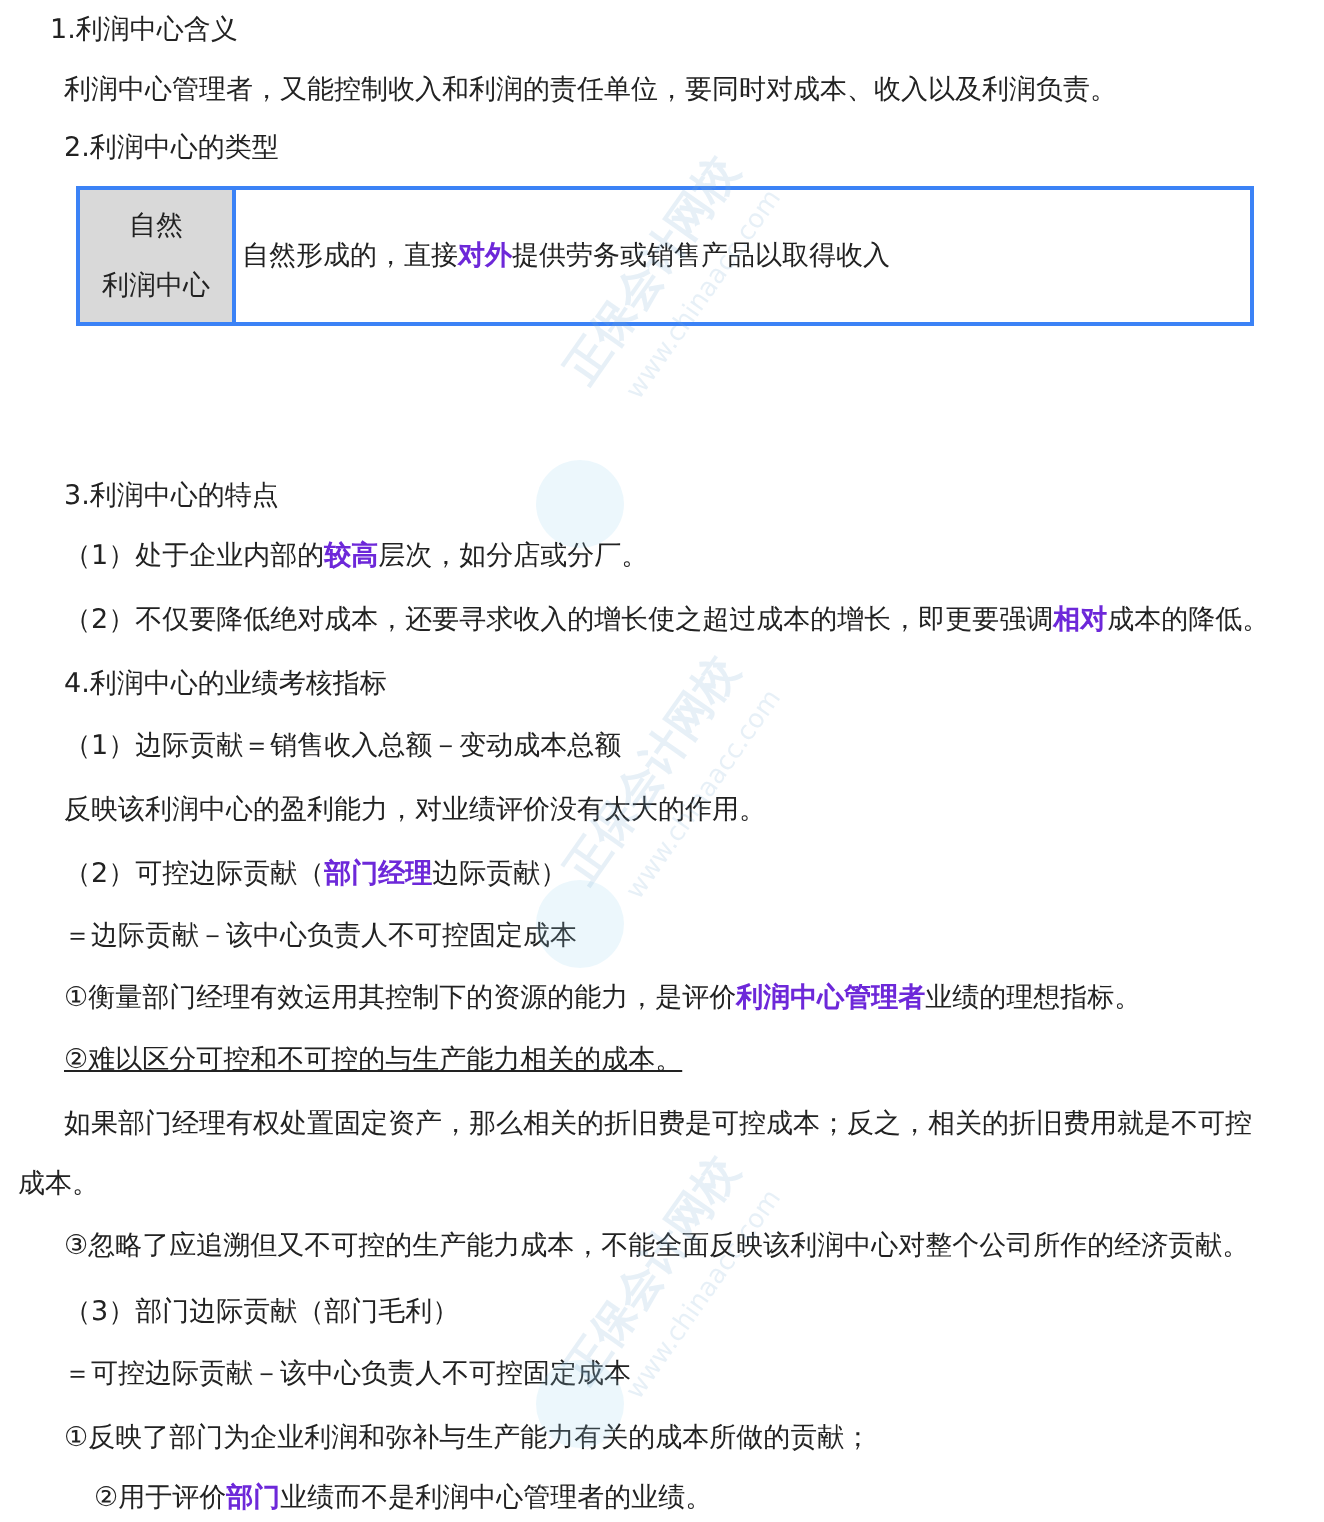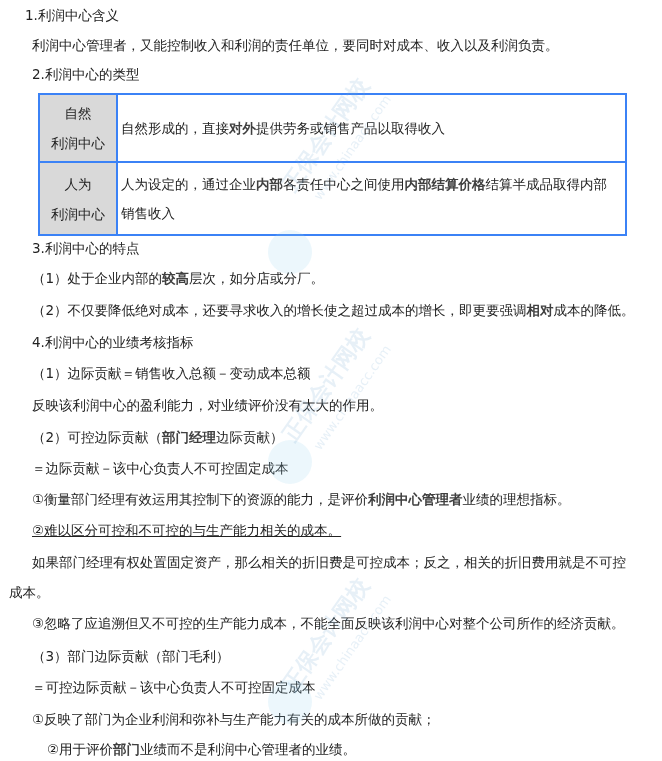--- a/index.html
+++ b/index.html
@@ -5,21 +5,21 @@
   html, body { margin: 0; padding: 0; background: #ffffff; }
   body {
     width: 662px; height: 761px; position: relative; overflow: hidden;
     font-family: "DejaVu Sans", "Liberation Sans", sans-serif;
     font-size: 13.5px; color: #222222;
   }
   .line {
     position: absolute; white-space: nowrap; line-height: 18px;
     letter-spacing: 0px;
   }
-  .hl { color: #404040; font-weight: bold; }
+  .hl { color: #6d28d9; font-weight: bold; }
   table.types {
     position: absolute; left: 38px; top: 93px; width: 589px;
     border-collapse: collapse; font-size: 13.5px;
   }
   table.types td {
     border: 2px solid #3b82f6; padding: 0; vertical-align: middle;
   }
   table.types td.head {
     background: #d9d9d9; width: 76px; text-align: center; line-height: 30px;
   }
@@ -51,32 +51,20 @@
   <tbody>
       <tr class="row1">
     <td class="head">
       <div>自然</div>
       <div>利润中心</div>
     </td>
     <td class="body">
       <span>自然形成的，直接</span><span class="hl">对外</span><span>提供劳务或销售产品以取得收入</span>
     </td>
   </tr>
-  <tr class="row2">
-    <td class="head">
-      <div>人为</div>
-      <div>利润中心</div>
-    </td>
-    <td class="body">
-      <div>
-        <span>人为设定的，通过企业</span><span class="hl">内部</span><span>各责任中心之间使用</span><span class="hl">内部结算价格</span><span>结算半成品取得内部</span>
-      </div>
-      <div>销售收入</div>
-    </td>
-  </tr>
 </tbody>
   </table>
 
 <div class="line" style="left:32px; top:239px;">3.利润中心的特点</div>
 <div class="line" style="left:32px; top:269px;">
   <span>（1）处于企业内部的</span><span class="hl">较高</span><span>层次，如分店或分厂。</span>
 </div>
 <div class="line" style="left:32px; top:301px;">
   <span>（2）不仅要降低绝对成本，还要寻求收入的增长使之超过成本的增长，即更要强调</span><span class="hl">相对</span><span>成本的降低。</span>
 </div>

